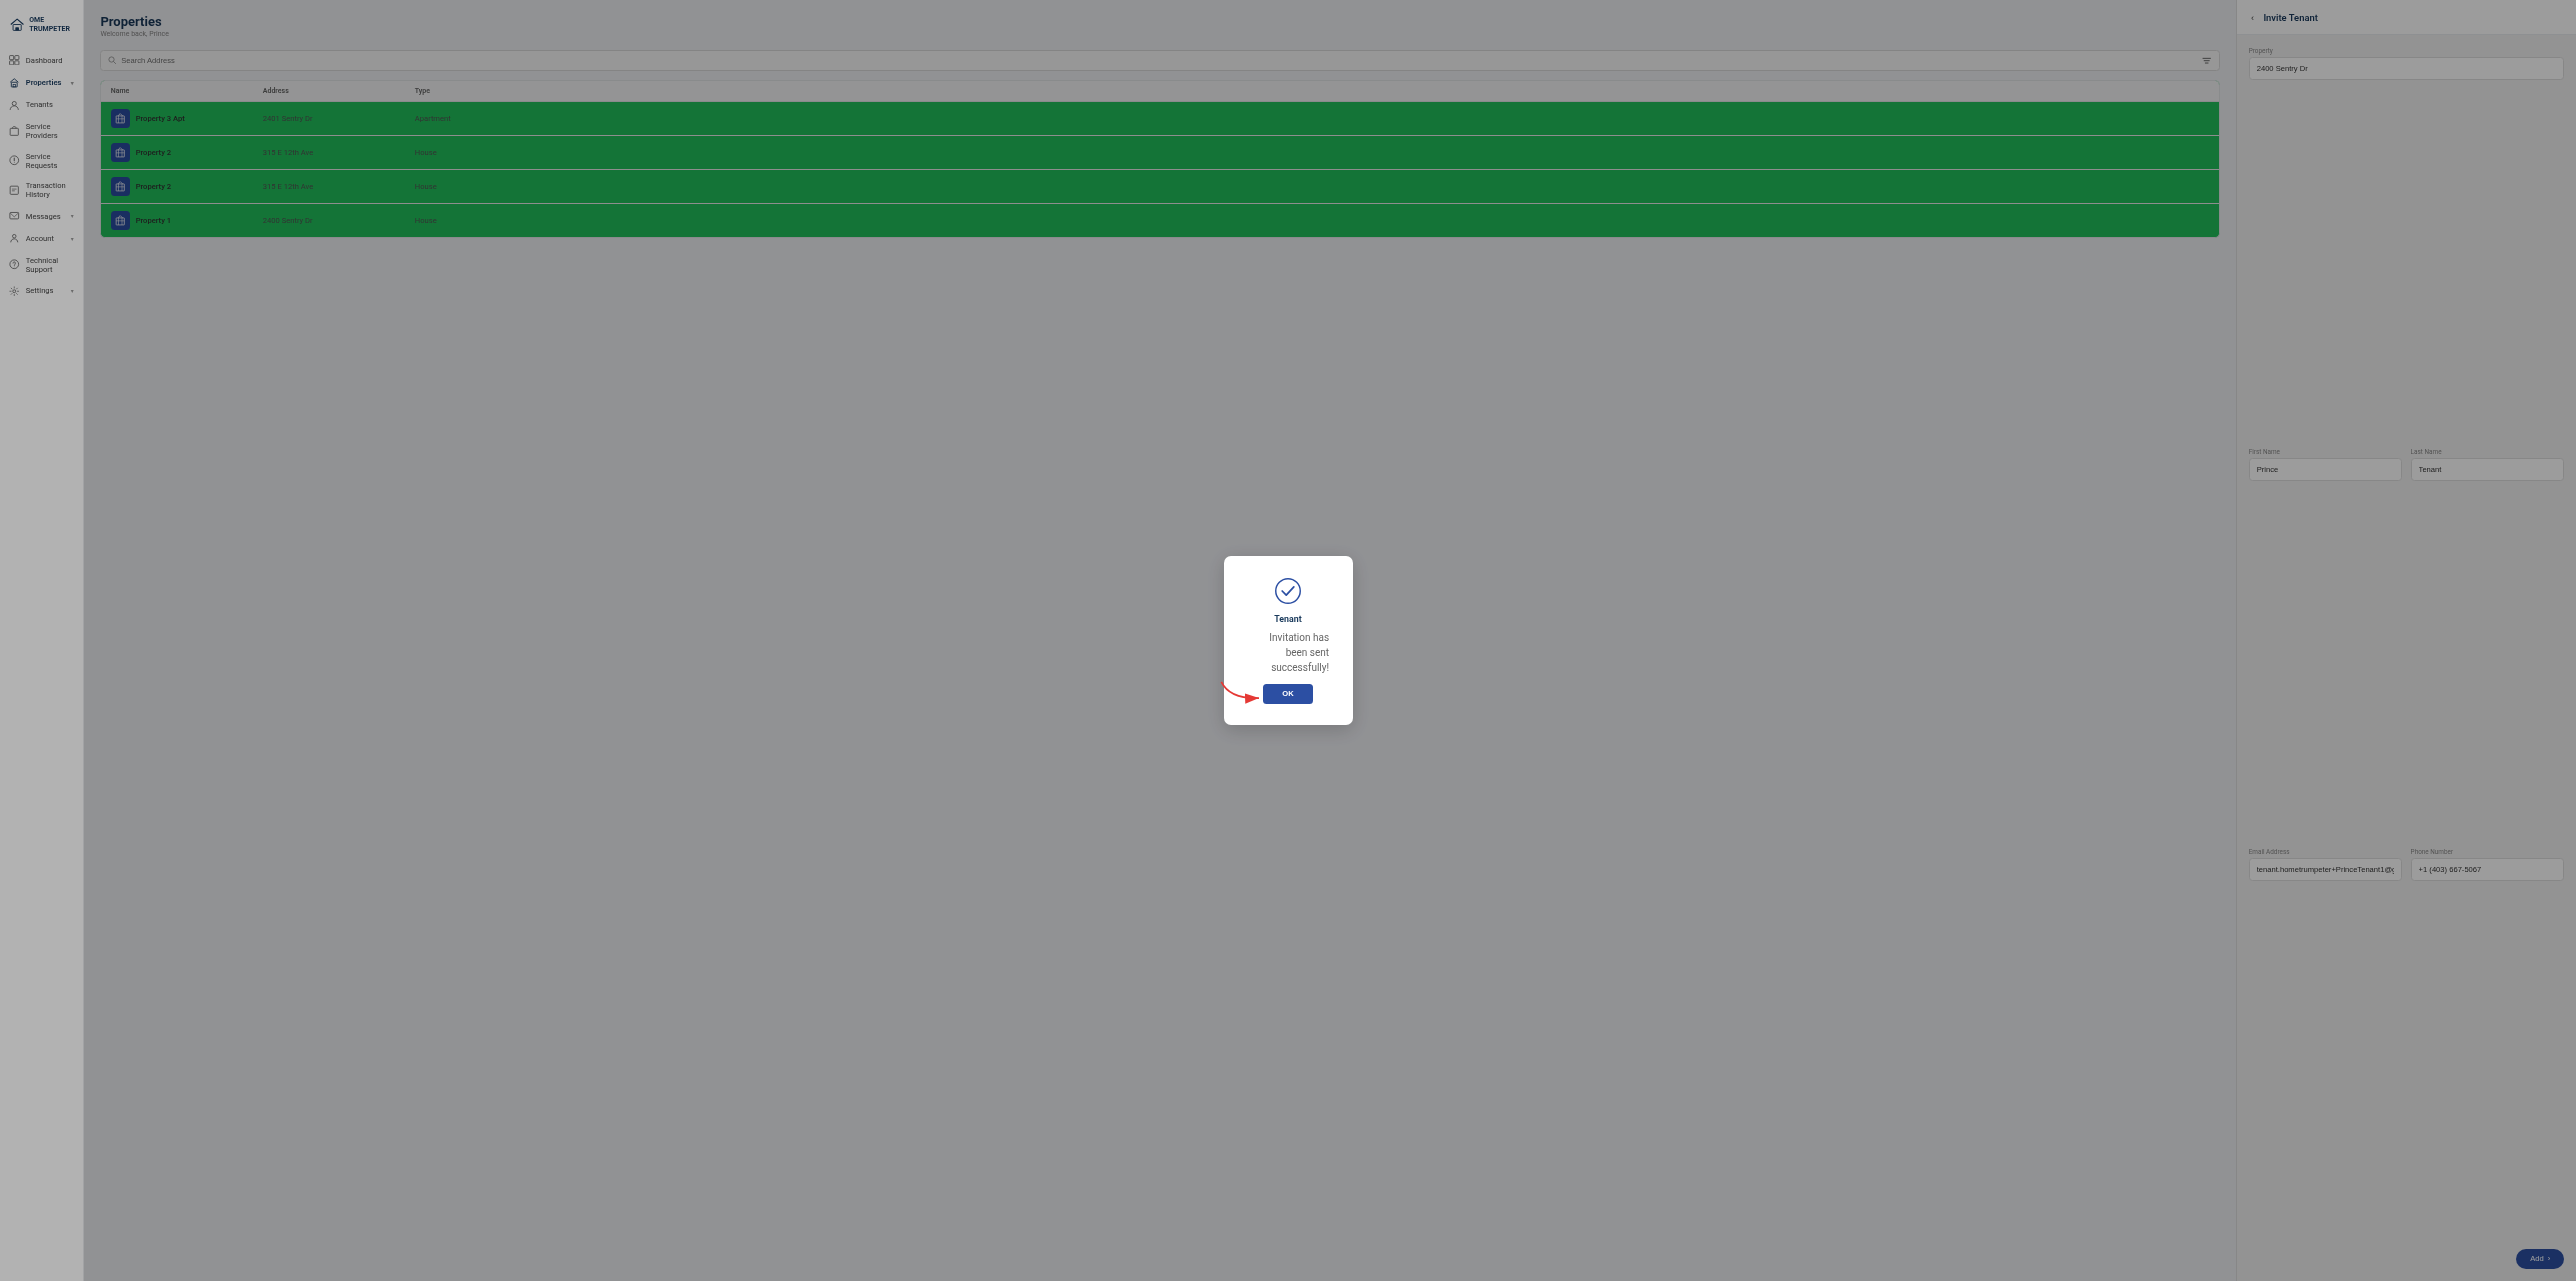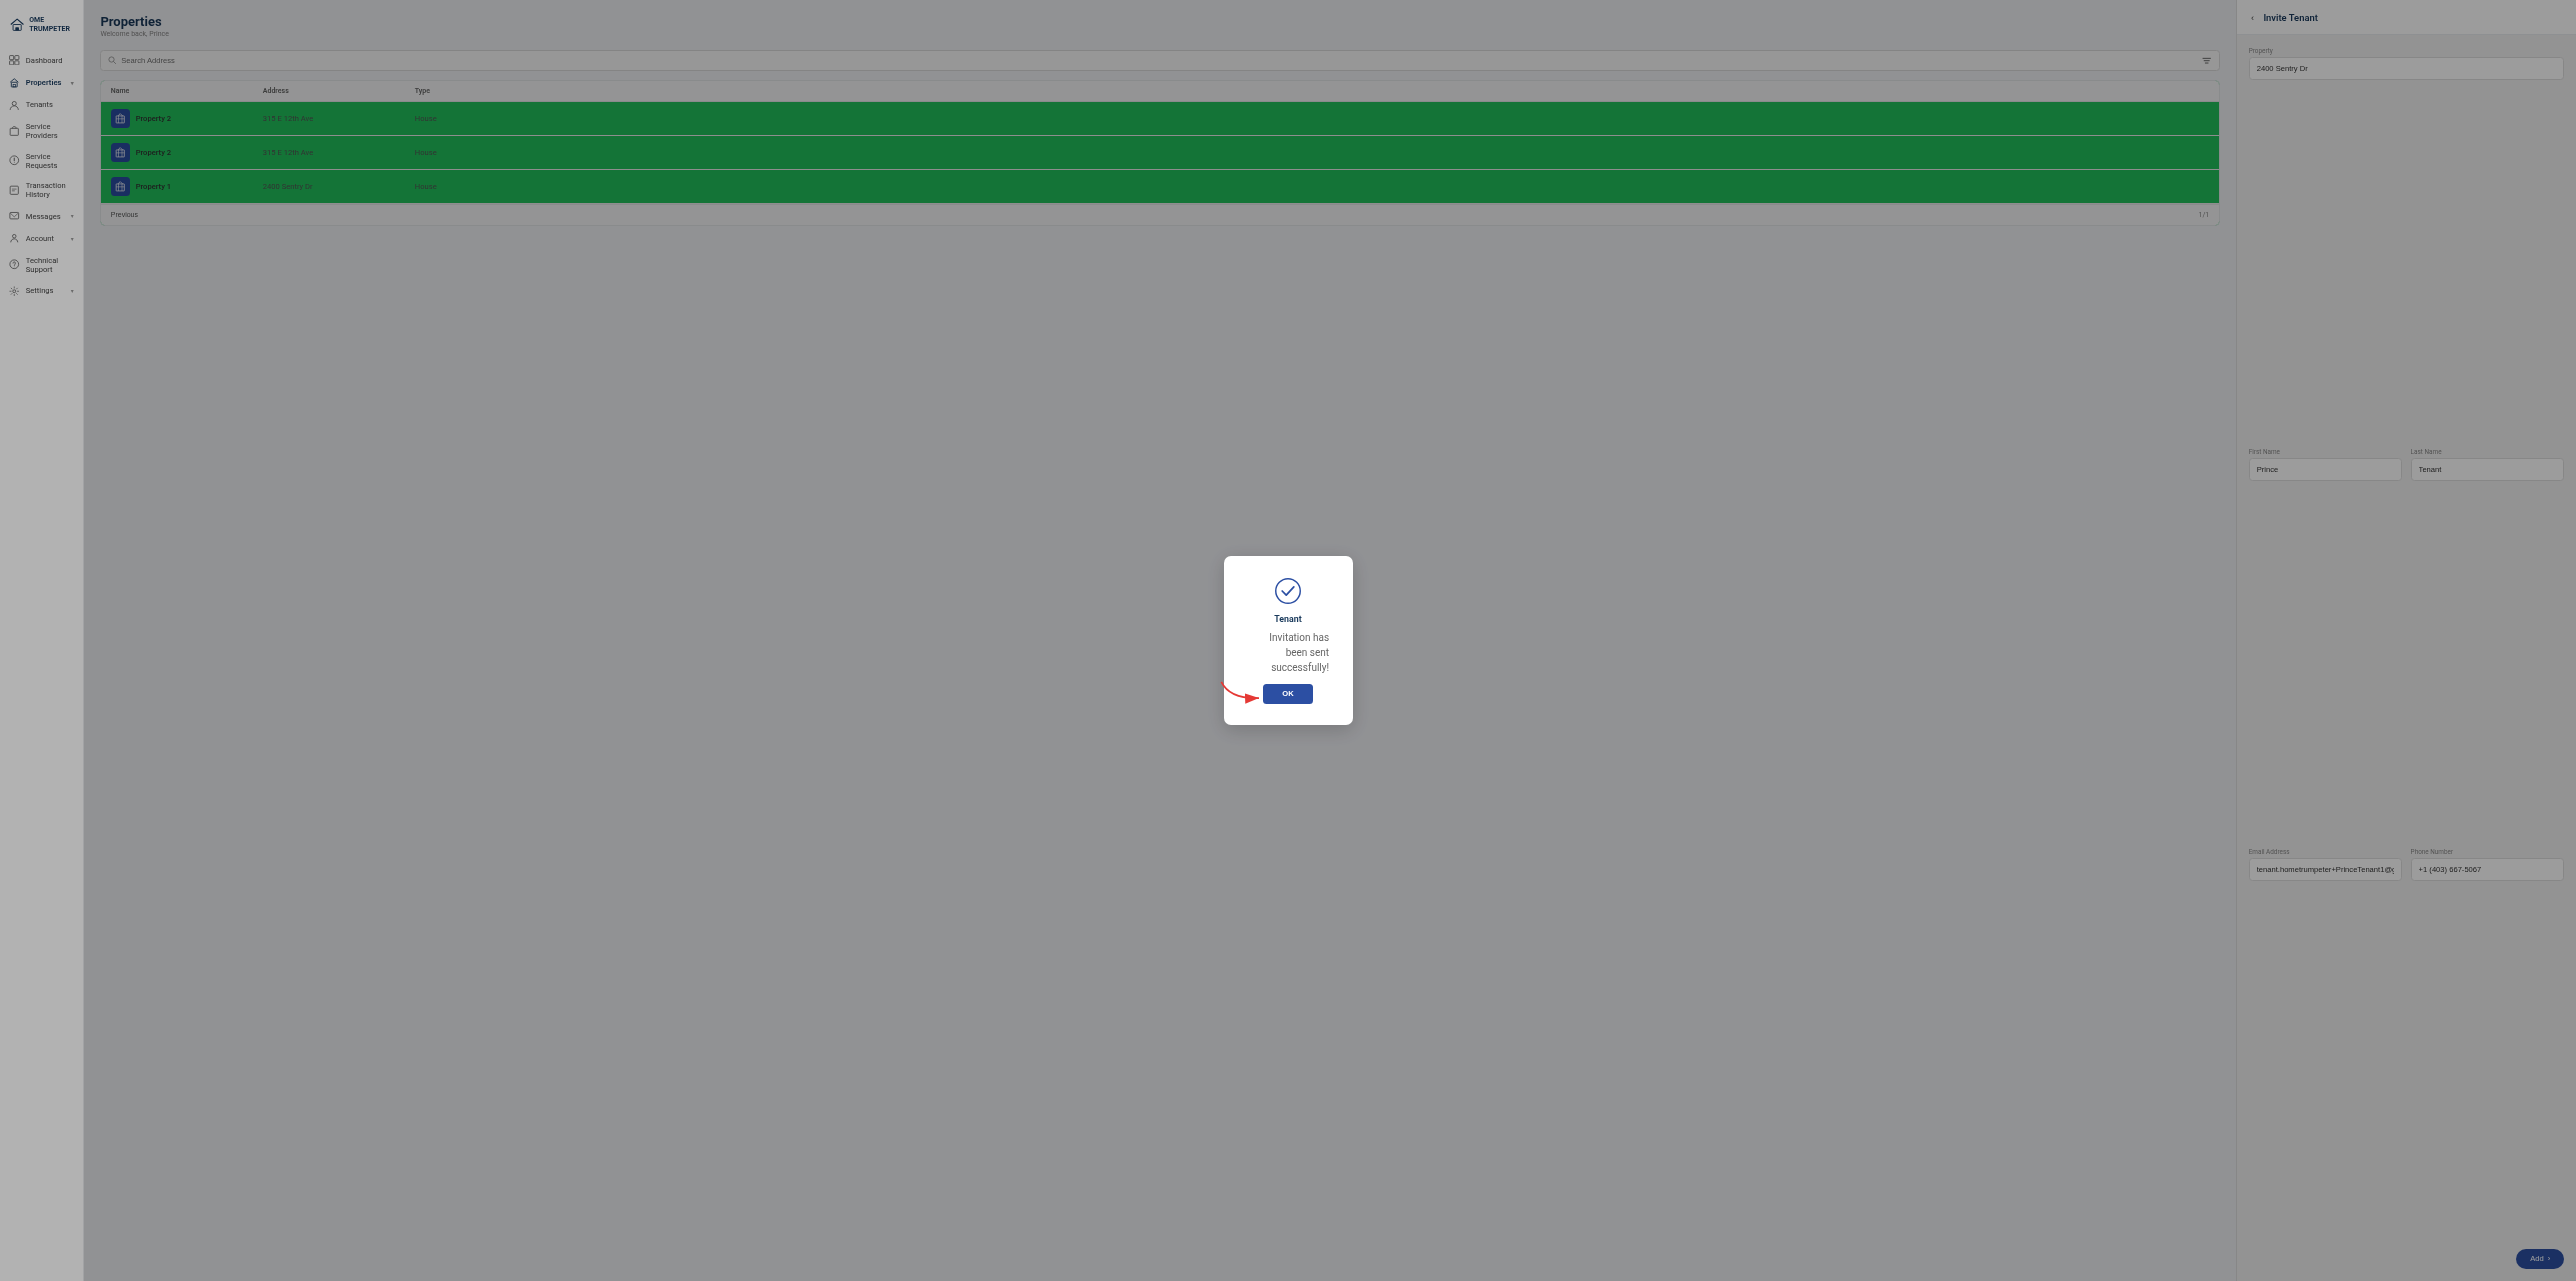--- a/index.html
+++ b/index.html
@@ -420,20 +420,37 @@
       </div>
 
       <div class="table-container">
         <div class="table-header">
           <span>Name</span>
           <span>Address</span>
           <span>Type</span>
           <span></span>
         </div>
 
+        <div class="table-row">
+          <div class="property-name-cell">
+            <div class="property-icon">
+              <svg width="10.5" height="10.5" viewBox="0 0 18 18" fill="none">
+                <rect x="2" y="5" width="14" height="12" rx="0.5" fill="none" stroke="#fff" stroke-width="1.3"></rect>
+                <line x1="6" y1="5" x2="6" y2="17" stroke="#fff" stroke-width="1"></line>
+                <line x1="12" y1="5" x2="12" y2="17" stroke="#fff" stroke-width="1"></line>
+                <line x1="2" y1="10" x2="16" y2="10" stroke="#fff" stroke-width="1"></line>
+                <polyline points="5,5 9,1 13,5" fill="none" stroke="#fff" stroke-width="1.3"></polyline>
+              </svg>
+            </div>
+            <span>Property 3 Apt</span>
+          </div>
+          <div class="table-cell">2401 Sentry Dr</div>
+          <div class="table-cell">Apartment</div>
+          <div></div>
+        </div>
 
         <div class="table-row">
           <div class="property-name-cell">
             <div class="property-icon">
               <svg width="10.5" height="10.5" viewBox="0 0 18 18" fill="none">
                 <rect x="2" y="5" width="14" height="12" rx="0.5" fill="none" stroke="#fff" stroke-width="1.3"></rect>
                 <line x1="6" y1="5" x2="6" y2="17" stroke="#fff" stroke-width="1"></line>
                 <line x1="12" y1="5" x2="12" y2="17" stroke="#fff" stroke-width="1"></line>
                 <line x1="2" y1="10" x2="16" y2="10" stroke="#fff" stroke-width="1"></line>
                 <polyline points="5,5 9,1 13,5" fill="none" stroke="#fff" stroke-width="1.3"></polyline>
@@ -475,24 +492,20 @@
                 <polyline points="5,5 9,1 13,5" fill="none" stroke="#fff" stroke-width="1.3"></polyline>
               </svg>
             </div>
             <span>Property 1</span>
           </div>
           <div class="table-cell">2400 Sentry Dr</div>
           <div class="table-cell">House</div>
           <div></div>
         </div>
 
-        <div class="table-footer">
-          <button class="prev-btn">Previous</button>
-          <span>1/1</span>
-        </div>
       </div>
     </div>
 
     <div class="right-panel">
       <div class="panel-header">
         <button class="back-btn">‹</button>
         <span class="panel-title">Invite Tenant</span>
       </div>
       <div class="panel-body">
         <div class="form-field">

